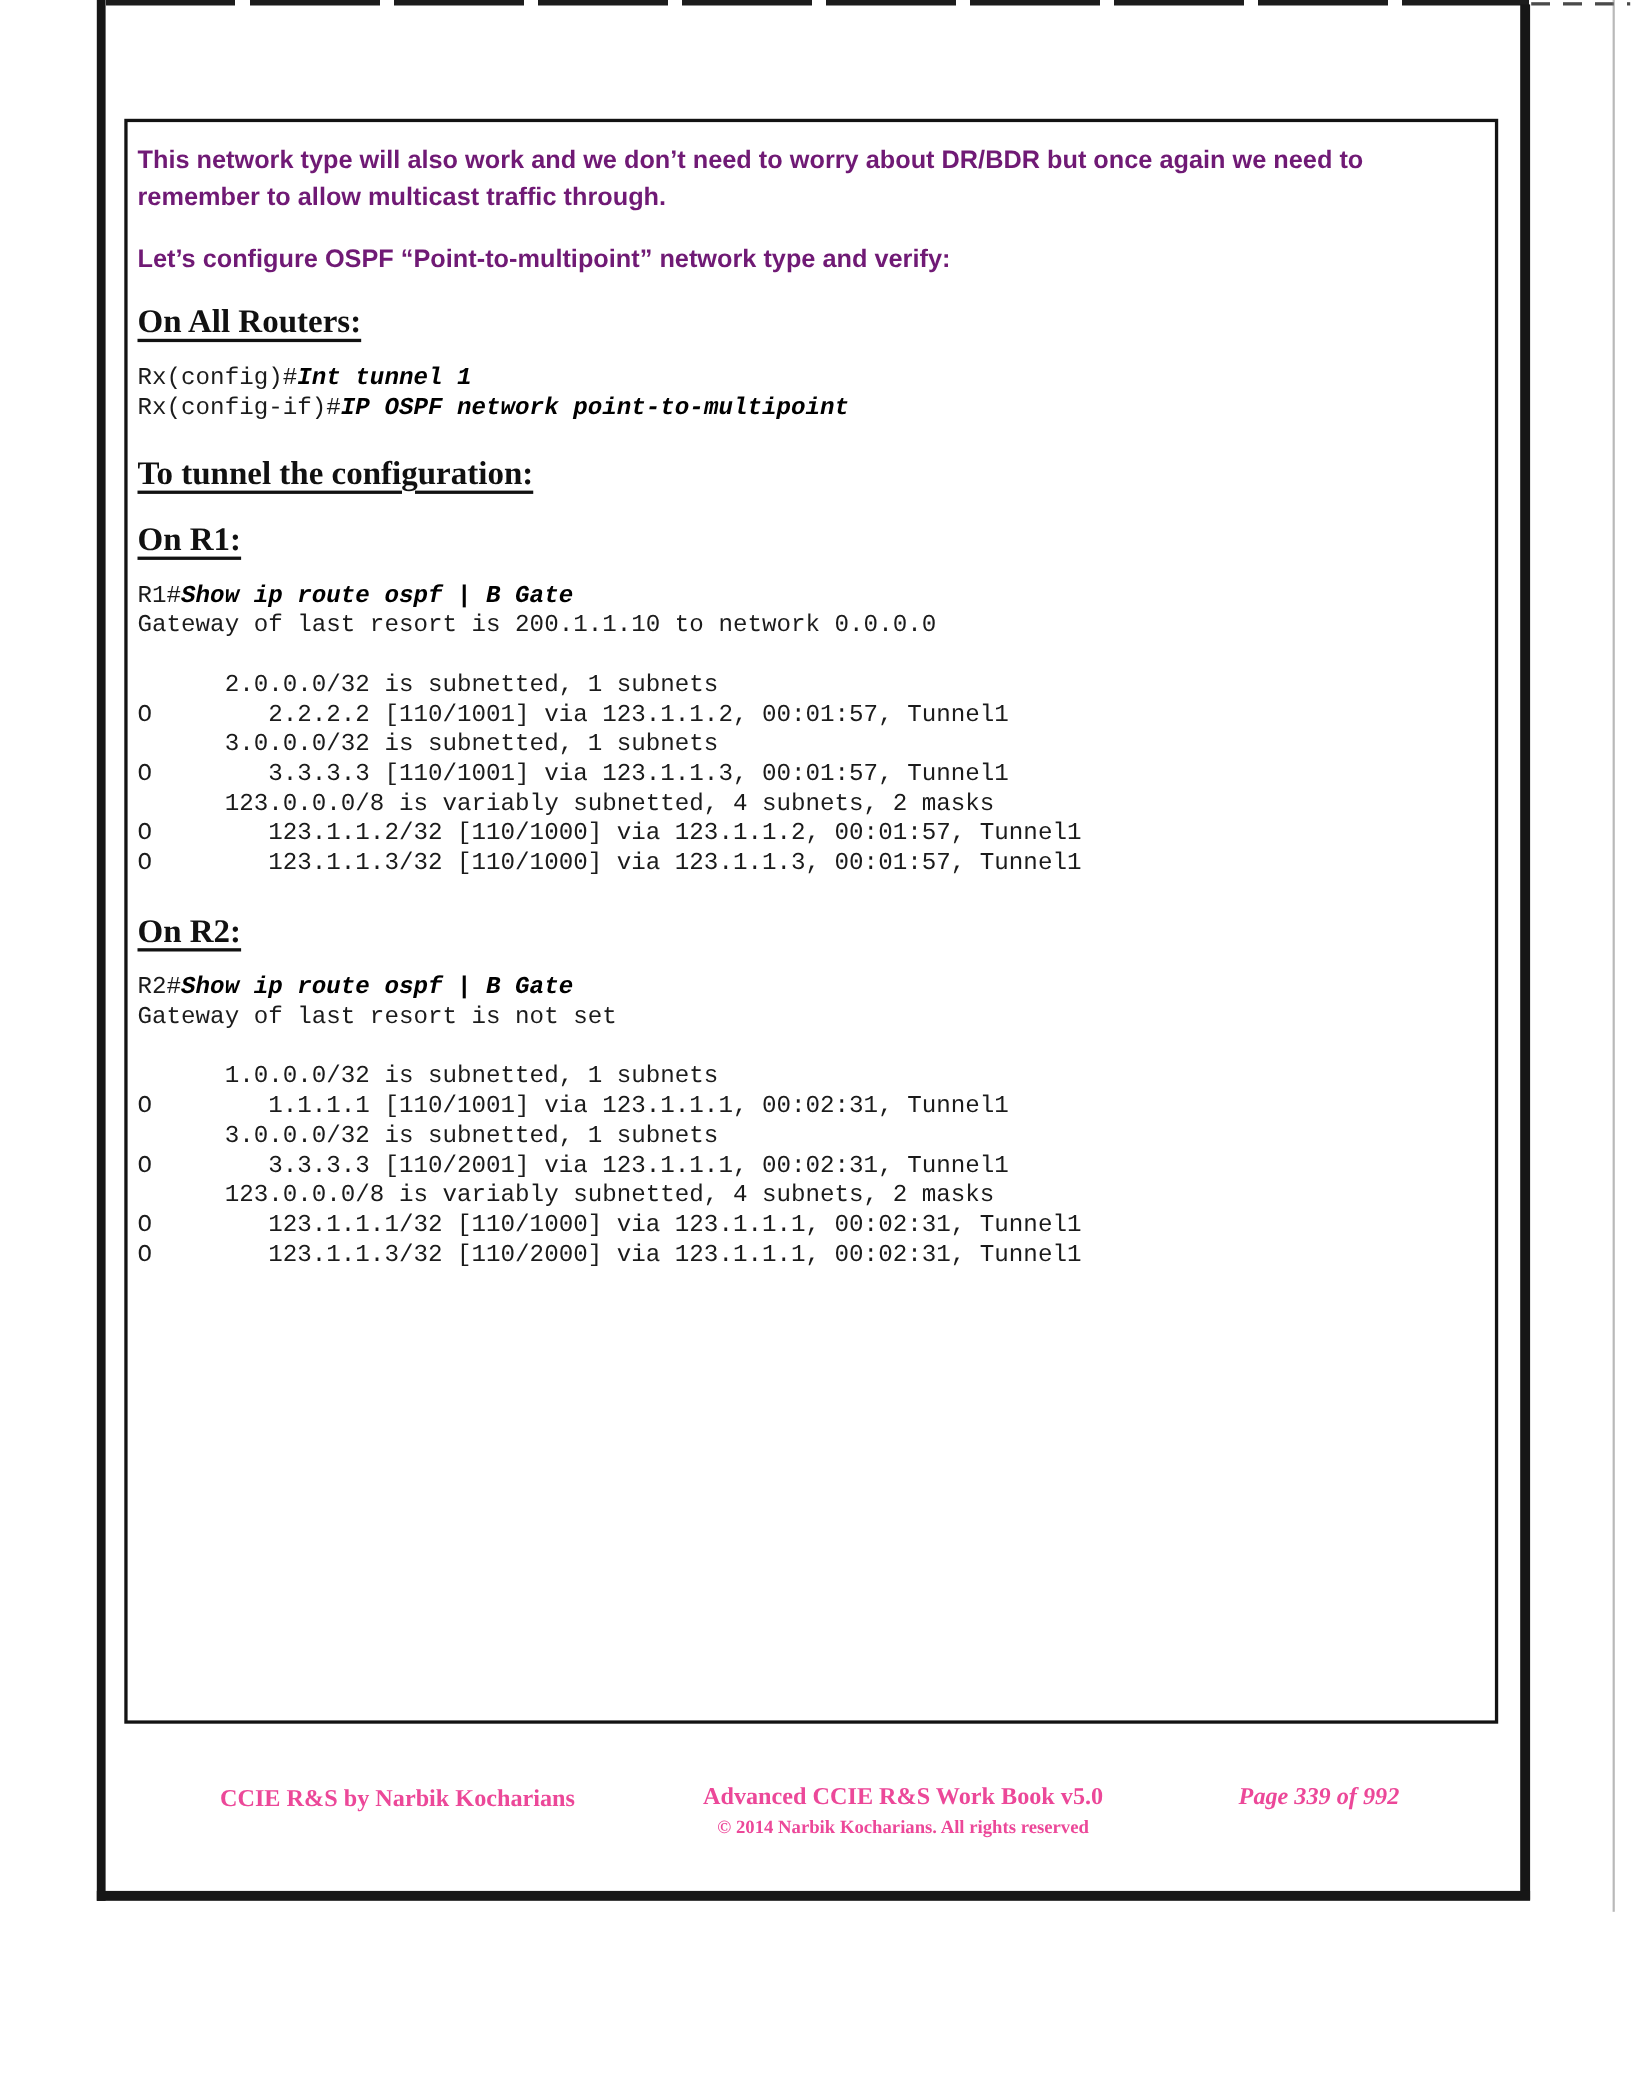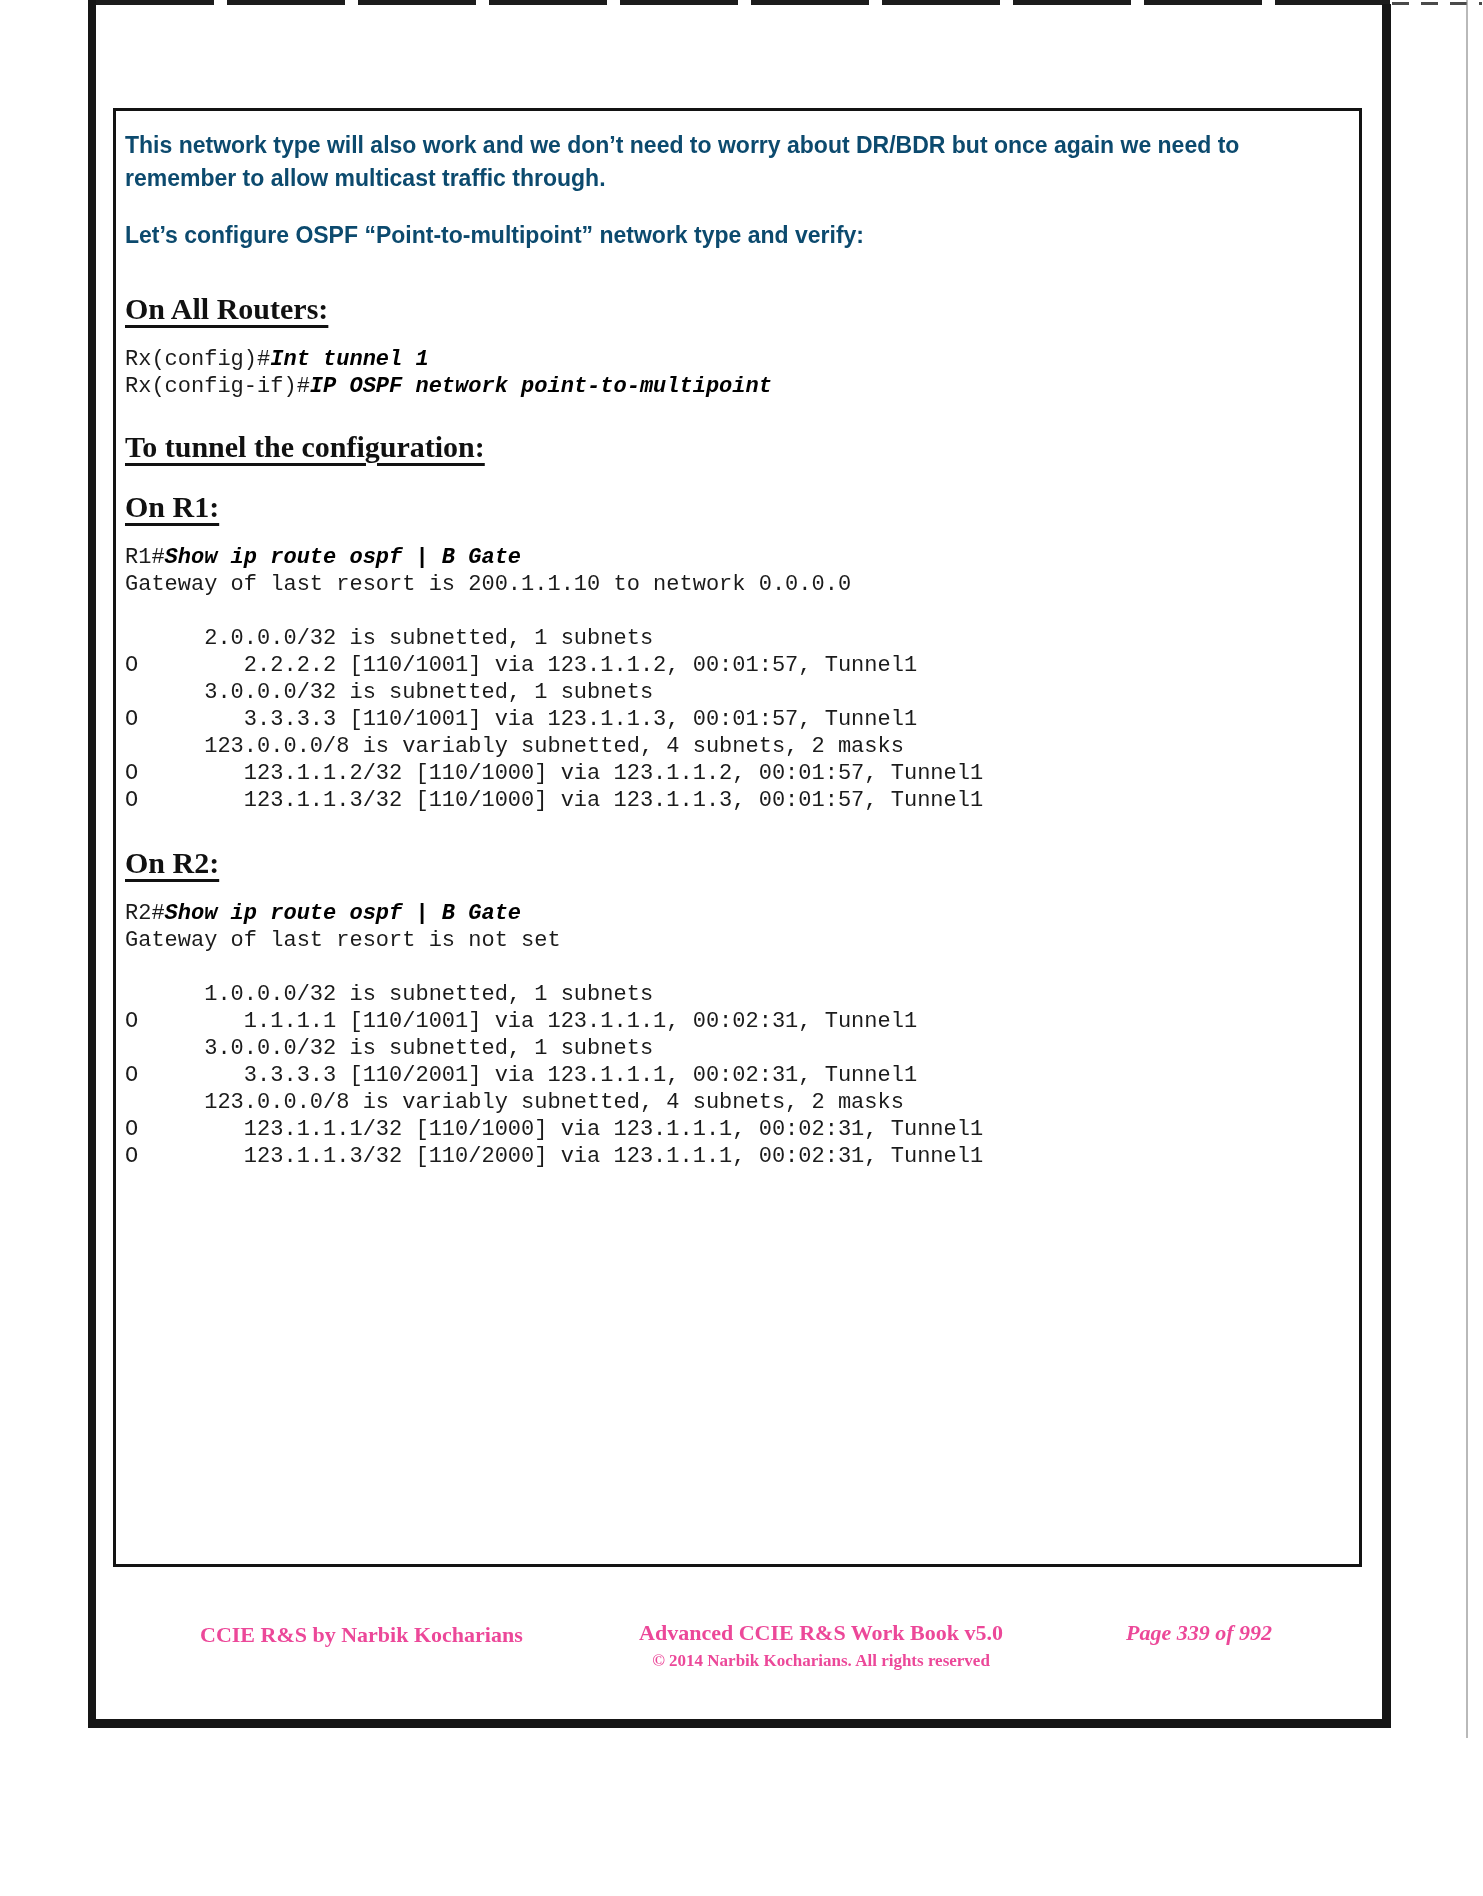--- a/index.html
+++ b/index.html
@@ -19,30 +19,30 @@
   .faint-line{ position:absolute; left:1466px; top:0; width:2px; height:1738px; background:#8a8a8a; opacity:.6; }
 
   
   .content-box {
     position:absolute; left:113px; top:108px; width:1249px; height:1459px;
     border:3px solid #131313; box-sizing:border-box; background:#ffffff;
     padding:12px 24px 0 9px;
   }
   .para {
     font-family:"Liberation Sans", sans-serif; font-weight:bold;
-    font-size:23px; line-height:33px; color:#0c4a6e; width:1200px;
+    font-size:23px; line-height:33px; color:#701a75; width:1200px;
   }
   .intro     { margin:6px 0 0 0; }
   .configure { margin:24px 0 0 0; }
   .head {
     font-family:"Liberation Serif", serif; font-weight:bold; font-size:30px;
     color:#111; margin:32px 0 0 0;
     text-decoration:underline; text-decoration-thickness:2.5px; text-underline-offset:6px;
   }
-  .head-all-routers { margin-top:40px;font-family:Liberation Serif, serif; }
+  .head-all-routers { margin-top:24px;font-family:Liberation Serif, serif; }
   .head-verify     { margin-top:30px; }
   .head-r1         { margin-top:26px; }
   .mono {
     font-family:"Liberation Mono", "DejaVu Sans Mono", monospace;
     font-size:22px; line-height:27px; color:#1b1b1b;
     margin:20px 0 0 0; white-space:pre;
   }
   .mono .b { font-weight:bold; color:#000;font-style:italic; }
 
   

